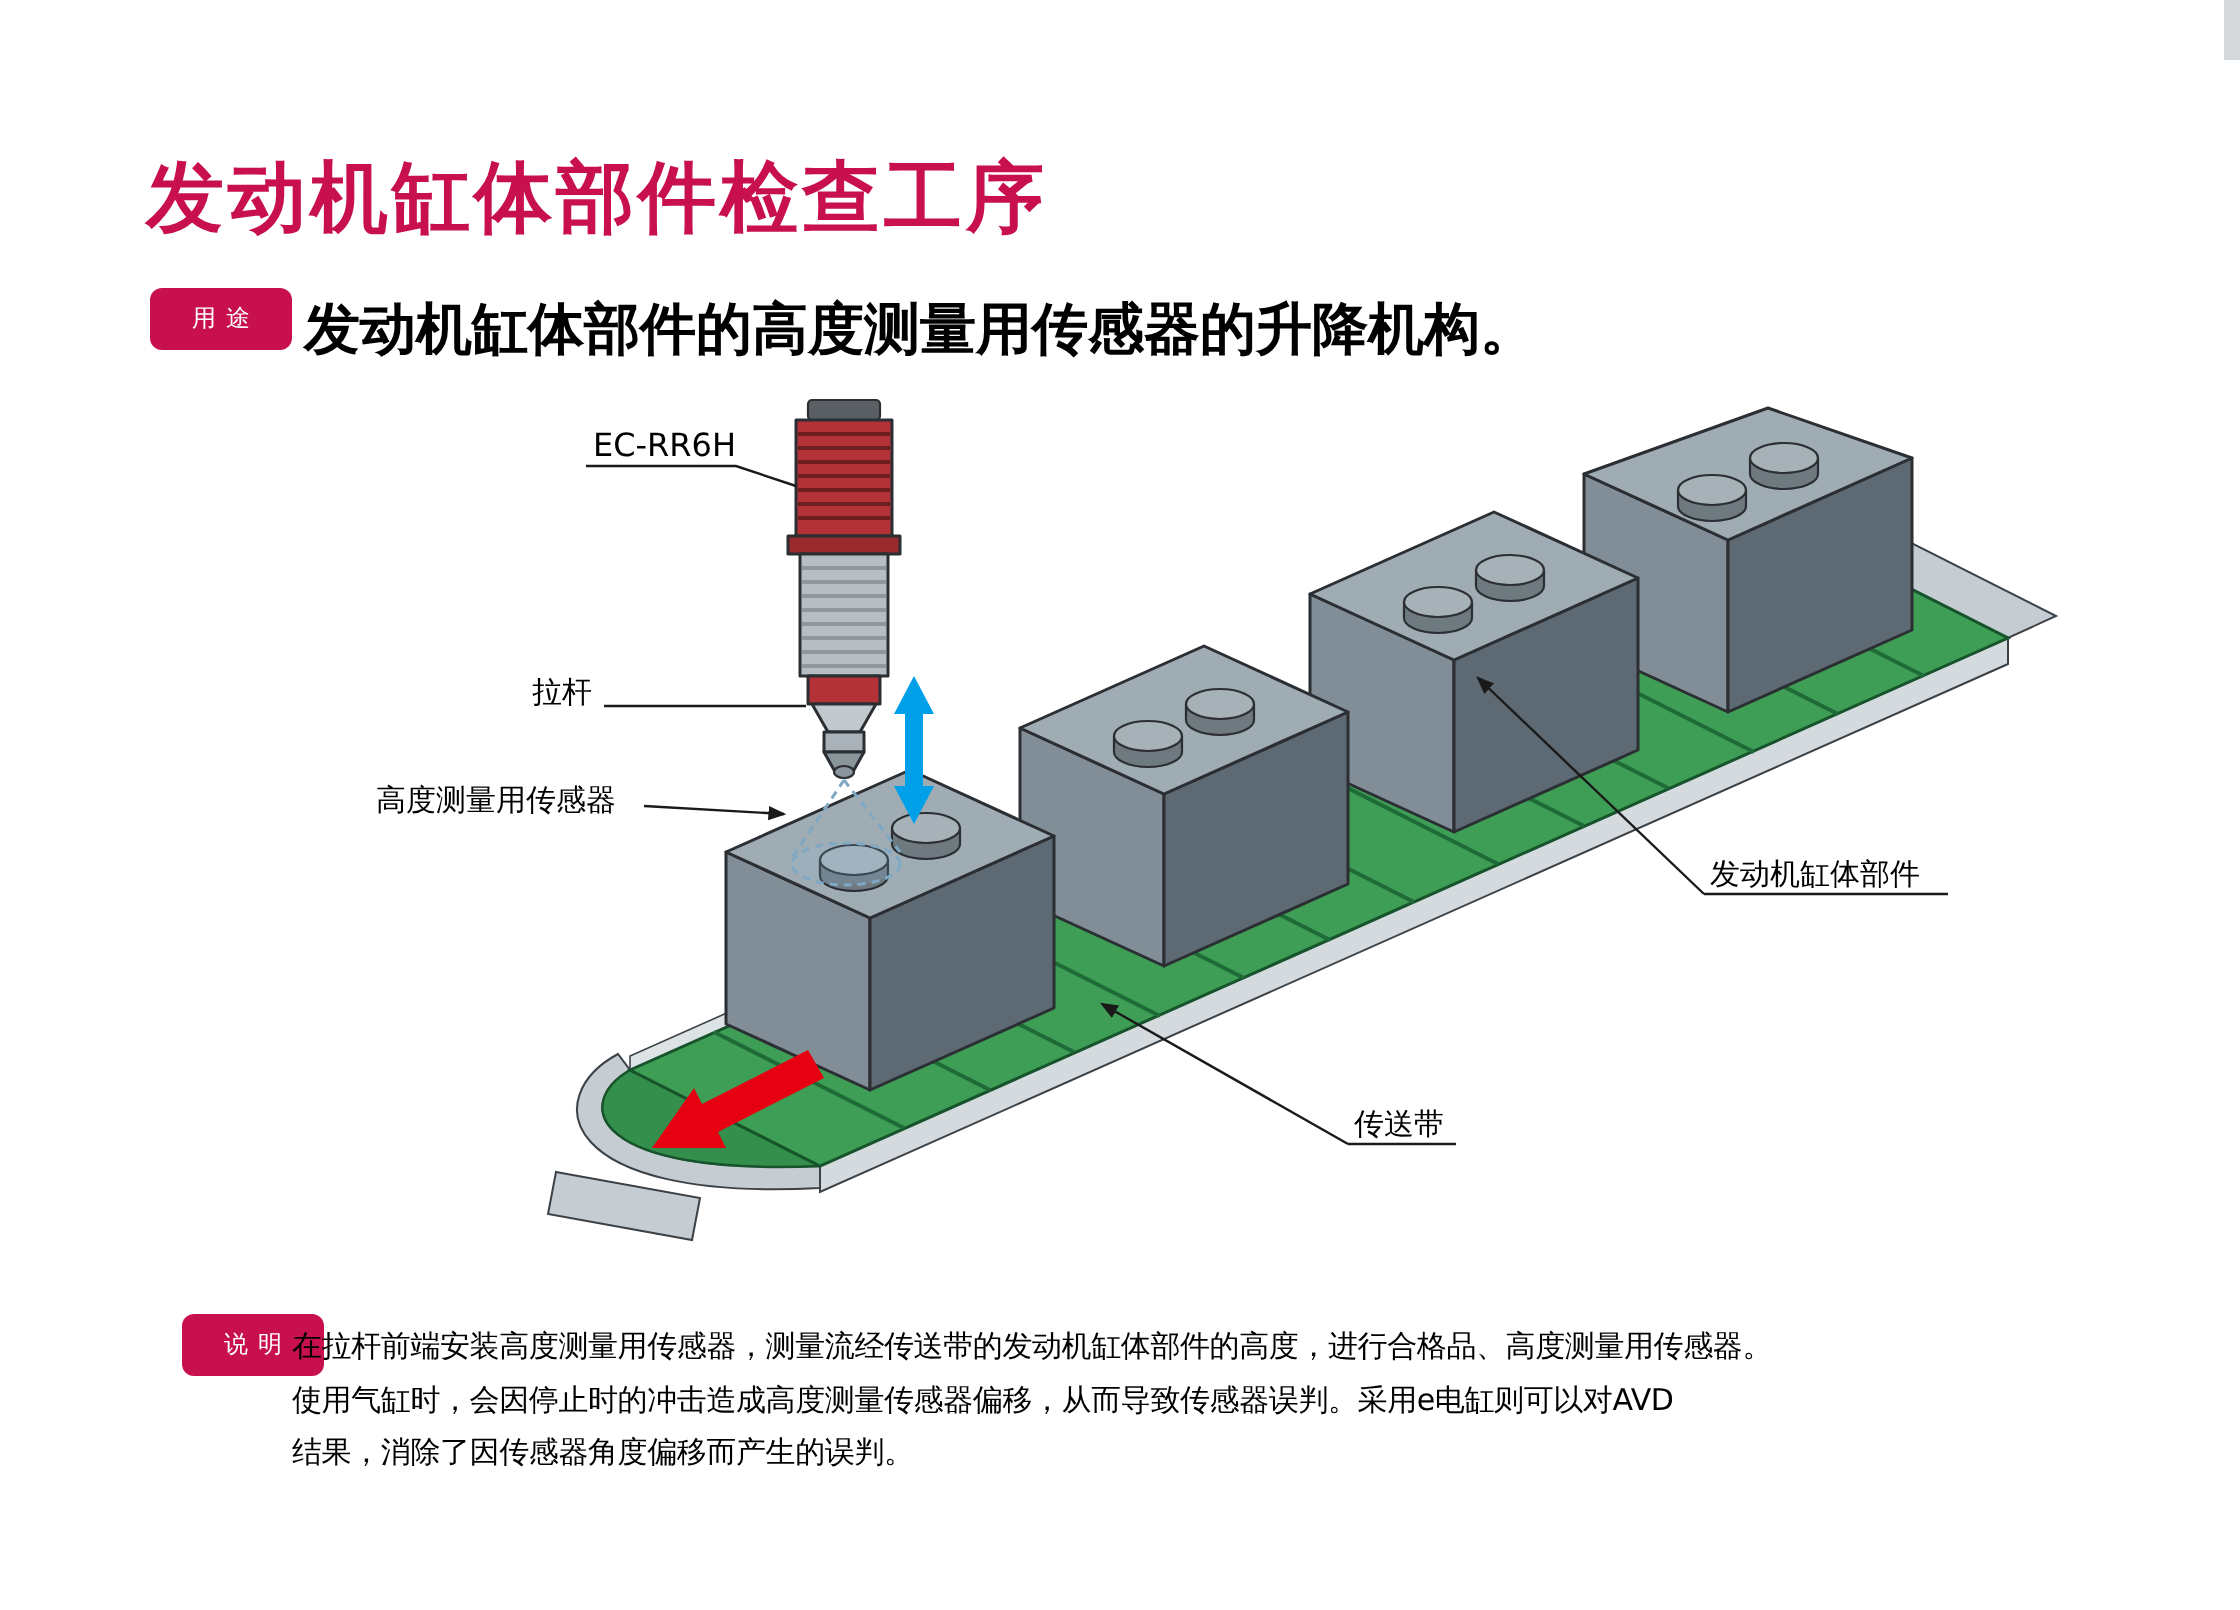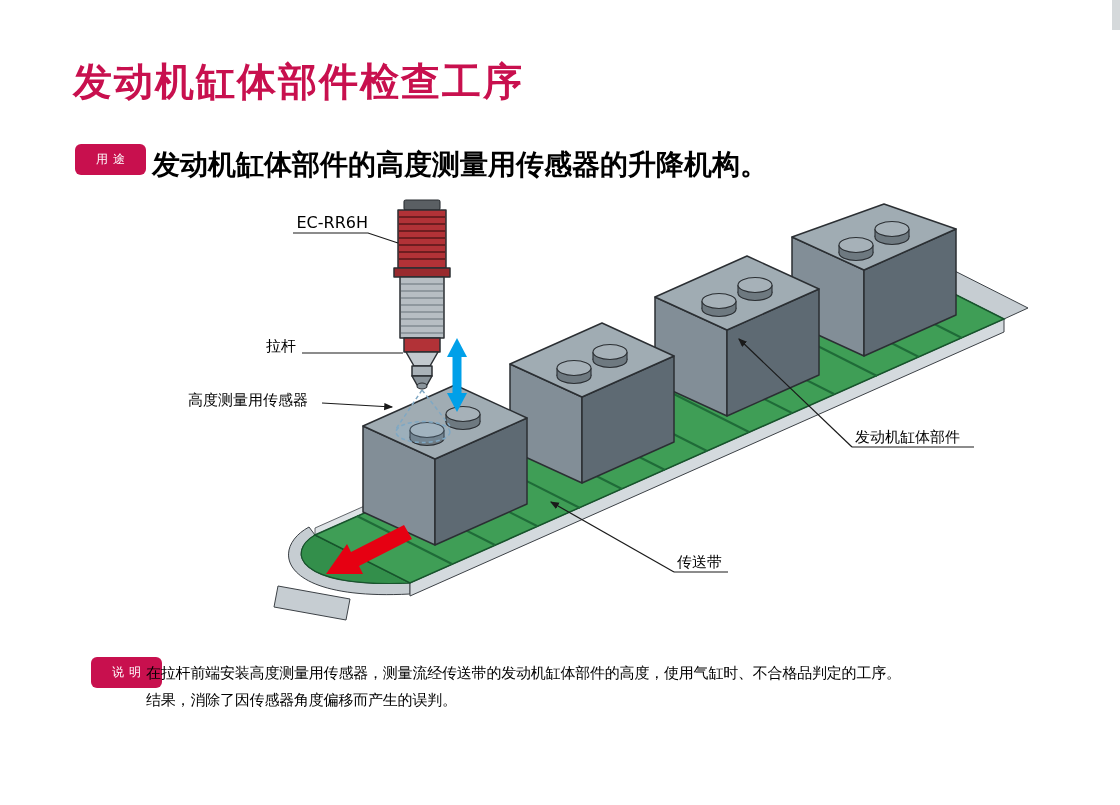--- a/index.html
+++ b/index.html
@@ -12,21 +12,21 @@
     --c-box_left:#828e97;
     --c-box_right:#5e6a73;
   }
   *{margin:0;padding:0;box-sizing:border-box}
   html,body{width:1120px;height:805px}
   body{
     position:relative;background:#ffffff;overflow:hidden;
     font-family:"DejaVu Sans","Liberation Sans",sans-serif;color:#000;
   }
   .page-title{
-    position:absolute;left:73px;top:55px;
+    position:absolute;left:73px;top:72px;
     font-size:39px;font-weight:800;letter-spacing:2px;
     color:var(--c-brand,#c8104e);
   }
   .badge{
     position:absolute;width:71px;height:31px;border-radius:6px;
     background:var(--c-brand,#c8104e);color:#fff;
     font-size:12px;font-weight:400;letter-spacing:5px;text-indent:5px;
     display:flex;align-items:center;justify-content:center;
   }
   .badge-purpose{left:75px;top:144px}
@@ -233,17 +233,18 @@
   <g>
     <path class="callout" d="M578,392 L524,392"></path>
     <line class="callout" x1="524" y1="392" x2="401" y2="322" marker-end="url(#ah)"></line>
     <text x="527" y="387" font-size="15">传送带</text>
   </g>
 </svg>
 </div>
 
 <div class="badge badge-explain">说明</div>
 <div class="explain-text">
-  <div>在拉杆前端安装高度测量用传感器，测量流经传送带的发动机缸体部件的高度，使用气缸时、不合格品判定的工序。</div>
+  <div>在拉杆前端安装高度测量用传感器，测量流经传送带的发动机缸体部件的高度，进行合格品、高度测量用传感器。</div>
+  <div>使用气缸时，会因停止时的冲击造成高度测量传感器偏移，从而导致传感器误判。采用e电缸则可以对AVD</div>
   <div>结果，消除了因传感器角度偏移而产生的误判。</div>
 </div>
 
 <div class="edge-tab"></div>
 
 </body></html>

